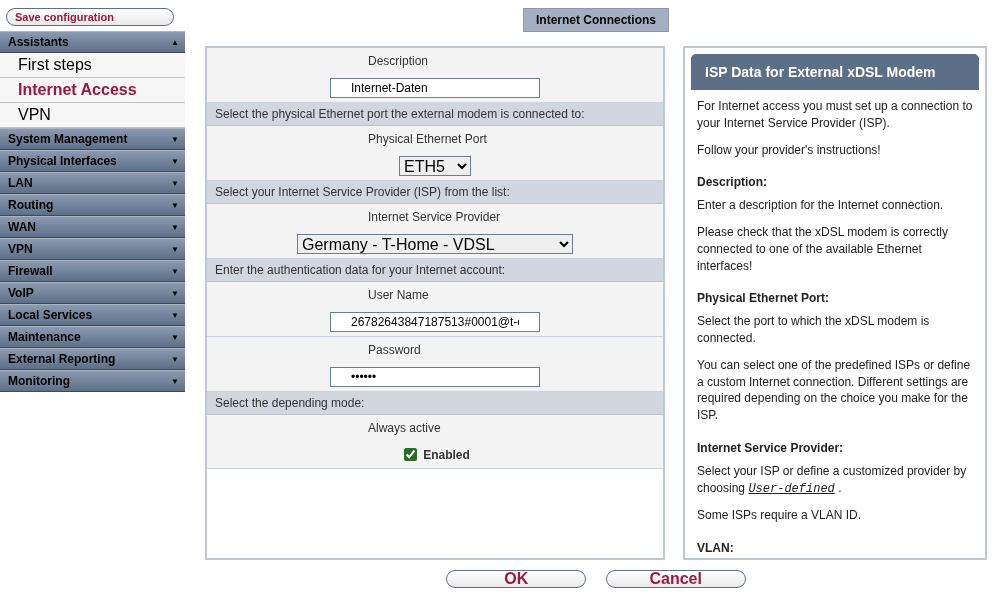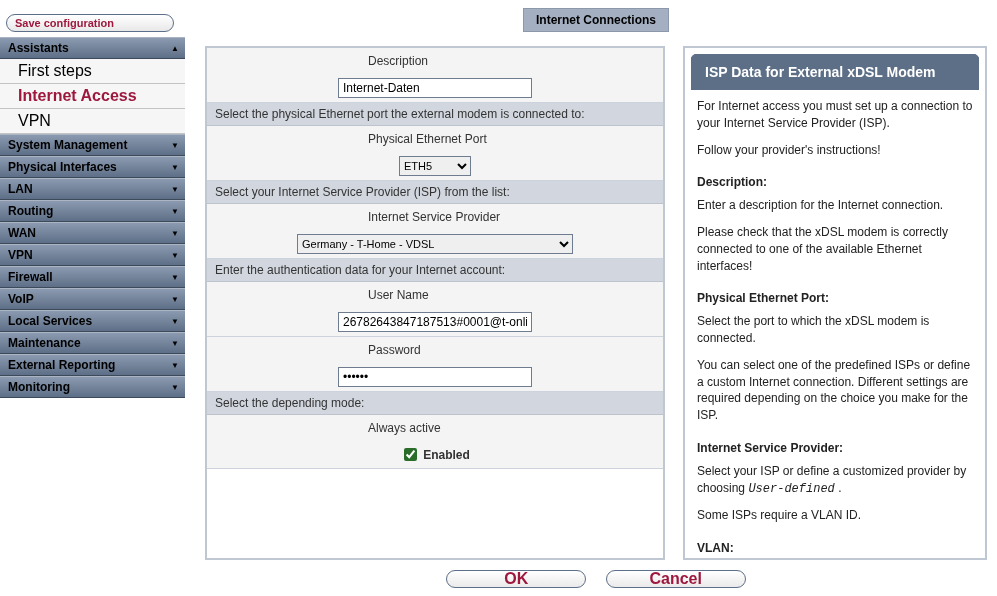--- a/index.html
+++ b/index.html
@@ -15,21 +15,21 @@
   }
   .layout {
     display: flex;
     height: 100%;
   }
   
   .sidebar {
     width: 185px;
     flex: 0 0 185px;
     background: #fff;
-    padding-top: 12px;
+    padding-top: 6px;
   }
   .save-btn {
     width: 168px;
     height: 18px;
     margin: 2px 6px 5px 6px;
     border-radius: 10px;
     background: linear-gradient(#fff, #e8e8e8);
     border: 1px solid #5b6e8a;
     color: #9e183e;
     font-size: 11px;
@@ -112,34 +112,34 @@
     flex: 1;
     padding: 4px 6px;
   }
   .hint-row {
     background: #d2d7df;
     padding: 4px 8px;
     color: #333;
     border-bottom: 1px solid #bcc3cd;
   }
   .text-input {
-    width: 194px;
+    width: 210px;
     border: 1px solid #6f7c8f;
-    padding: 2px 4px;
+    padding: 2px 20px;
     font-family: inherit;
     font-size: 12px;
     height: 20px;
   }
   .isp-select {
     width: 276px;
   }
   .select-input {
     border: 1px solid #6f7c8f;
     font-family: inherit;
-    font-size: 11px;
+    font-size: 16px;
     height: 20px;
   }
   .checkbox-label {
     display: flex;
     align-items: center;
     gap: 3px;
     font-weight: bold;
     color: #333;
   }
   .checkbox-label input { accent-color: #2a6c2a; }
@@ -167,21 +167,21 @@
     padding: 10px 14px;
     margin: 6px 6px 8px 6px;
   }
   .help-body {
     padding: 0 12px;
     color: #222;
     line-height: 1.4;
   }
   .help-body p { margin: 6px 0 10px 0; }
   .help-body .label-term { font-weight: bold; margin-top: 16px; }
-  .help-body .userdef { font-family: "Courier New", monospace; font-style: italic; }
+  .help-body .userdef { font-family: "Courier New", monospace; font-style: italic; text-decoration: underline; }
   
   .button-bar {
     text-align: center;
     padding: 10px 0 4px 0;
   }
   .pill-btn {
     width: 140px;
     height: 18px;
     border-radius: 10px;
     background: linear-gradient(#fff, #eaeaea);

